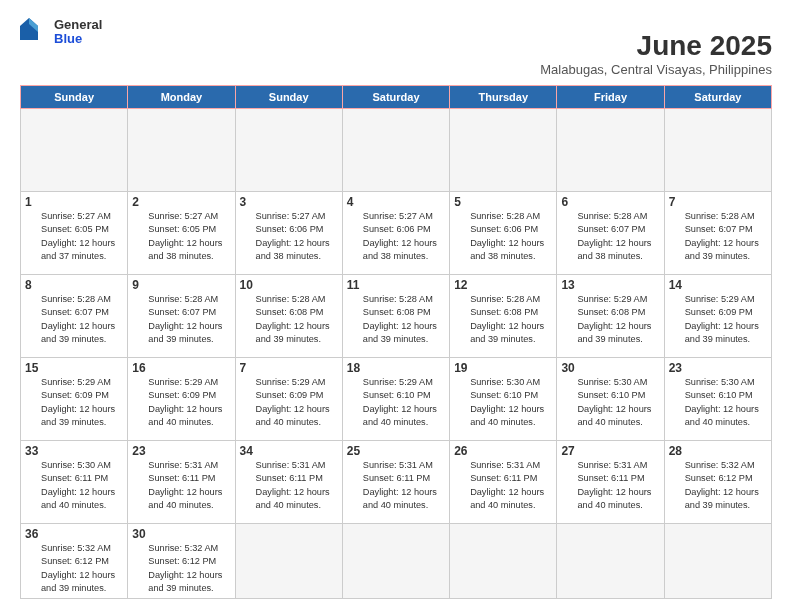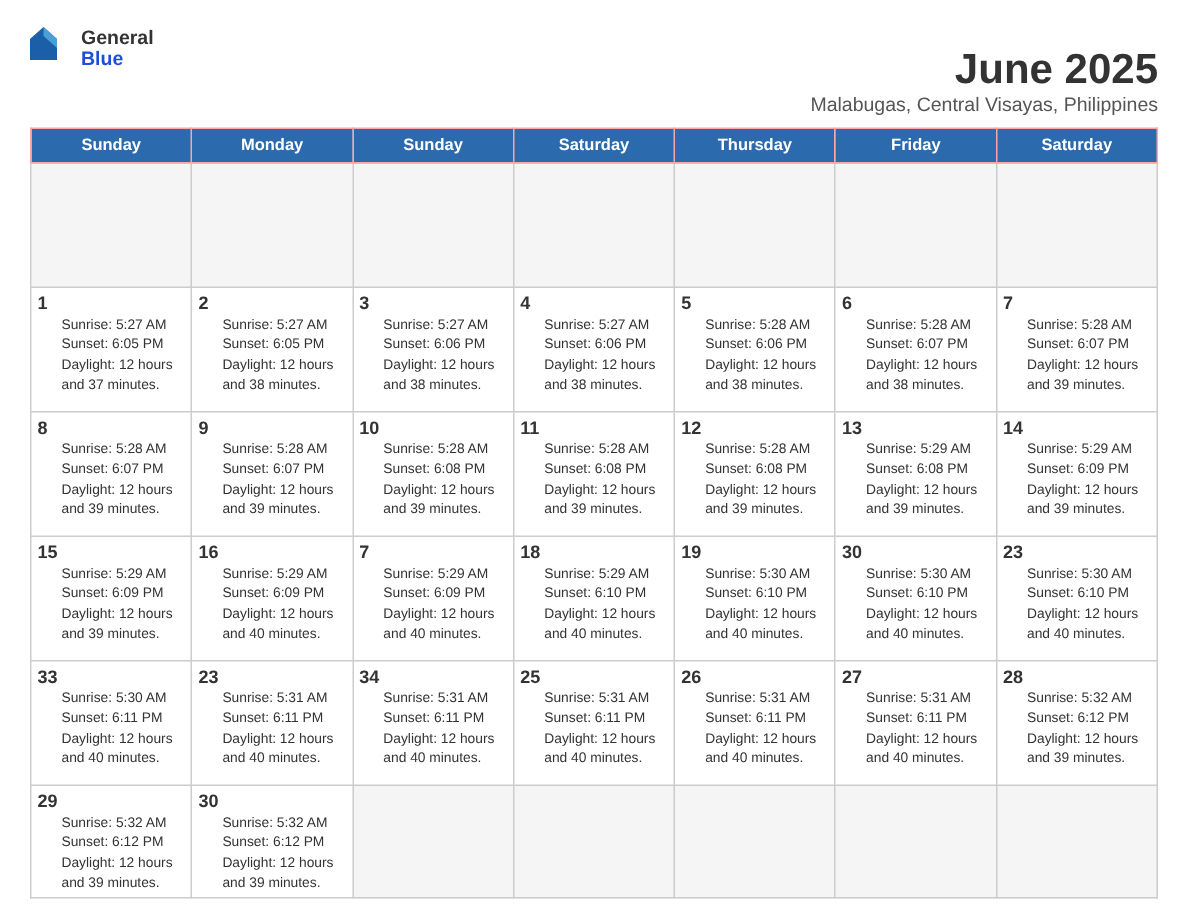--- a/index.html
+++ b/index.html
@@ -364,21 +364,21 @@
         <span class="day-number">28</span>
         <div class="day-info">
           Sunrise: 5:32 AM<br>
           Sunset: 6:12 PM<br>
           Daylight: 12 hours and 39 minutes.
         </div>
       </td>
         </tr>
         <tr>
           <td class="last-row">
-        <span class="day-number">29</span>
+        <span class="day-number">36</span>
         <div class="day-info">
           Sunrise: 5:32 AM<br>
           Sunset: 6:12 PM<br>
           Daylight: 12 hours and 39 minutes.
         </div>
       </td>
           <td class="last-row">
         <span class="day-number">30</span>
         <div class="day-info">
           Sunrise: 5:32 AM<br>

